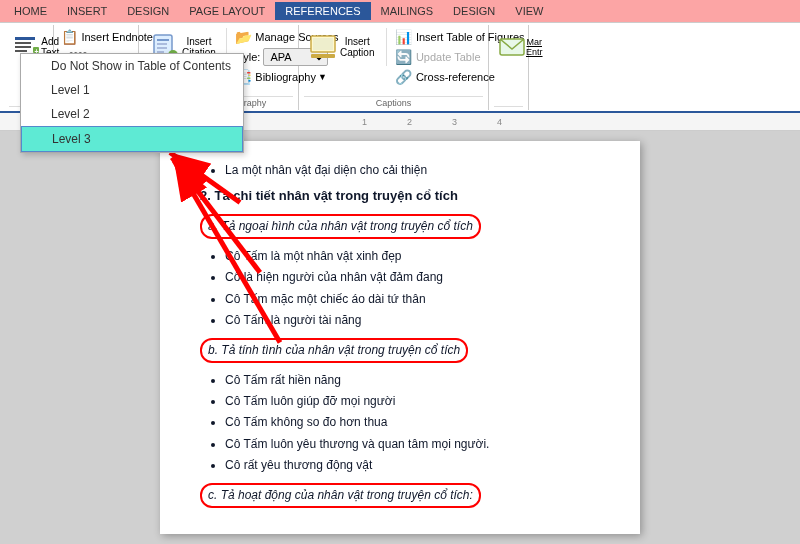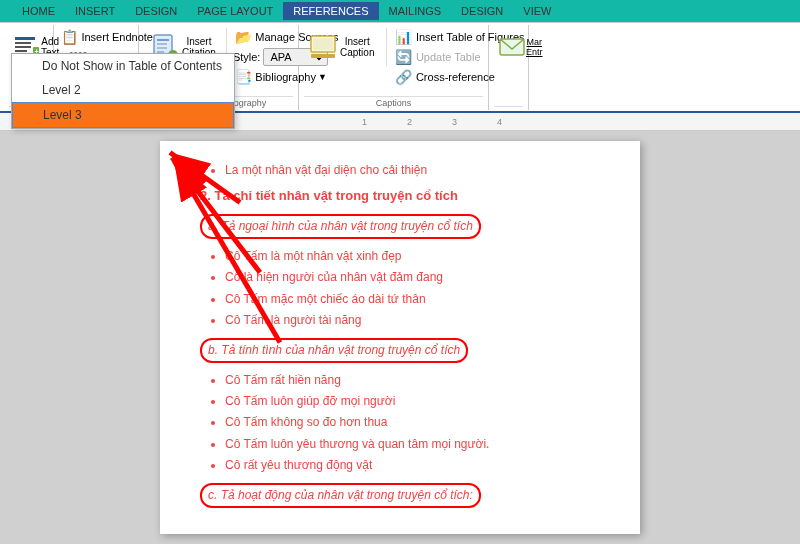--- a/index.html
+++ b/index.html
@@ -1,64 +1,64 @@
 <!DOCTYPE html>
 <html><head>
   <meta charset="utf-8">
   <style>
     * { margin: 0; padding: 0; box-sizing: border-box; }
     body { font-family: 'Segoe UI', Arial, sans-serif; font-size: 12px; background: #fff; width: 800px; height: 544px; overflow: hidden; }
 
     
     .menu-bar {
       display: flex;
-      background: #14b8a6;
+      background: #fca5a5;
       border-bottom: 1px solid #ccc;
-      padding: 2px 12px;
+      padding: 2px 4px;
     }
     .menu-item {
       padding: 3px 10px;
       font-size: 11px;
       cursor: pointer;
       color: #333;
     }
     .menu-item.active { color: #fff; background: #2b579a; }
     .style-select {
       font-size: 11px;
       border: 1px solid #aaa;
       border-radius: 2px;
       padding: 1px 2px;
       width: 65px;
     }
 
     
     .dropdown-menu {
       position: absolute;
       top: 30px;
-      left: 11px;
+      left: 20px;
       background: #fff;
       border: 1px solid #aaa;
       box-shadow: 2px 2px 6px rgba(0,0,0,0.2);
       z-index: 100;
       min-width: 220px;
     }
     .dropdown-item {
       padding: 5px 12px;
       font-size: 12px;
       cursor: pointer;
       display: flex;
       align-items: center;
       color: #333;
     }
     .dropdown-item:not(.checked)::before {
       content: '';
       margin-right: 18px;
     }
     .dropdown-item.highlighted {
-      background: #f97316;
+      background: #5eead4;
       border: 1px solid #5588cc;
     }
 
     
     .ruler {
       height: 18px;
       background: #f5f5f5;
       border-bottom: 1px solid #ccc;
       display: flex;
       align-items: center;
@@ -84,21 +84,21 @@
       padding: 10px;
       height: calc(544px - 90px - 22px - 18px);
       overflow: hidden;
     }
     .doc-page {
       background: #fff;
       width: 480px;
       padding: 20px 40px;
       box-shadow: 2px 2px 8px rgba(0,0,0,0.3);
       font-size: 12px;
-      color: #ef4444;
+      color: #0f172a;
       line-height: 1.6;
       position: relative;
     }
 
     .doc-bullet-list { list-style: disc; padding-left: 25px; }
     .doc-bullet-list li { margin-bottom: 2px; }
 
     .doc-heading2 { font-weight: bold; font-size: 13px; margin: 6px 0 4px 0; }
     .doc-italic-circle {
       font-style: italic;
@@ -329,20 +329,23 @@
         <div class="group-label-bottom"></div>
       </div>
 
     </div>
 
     <div class="dropdown-menu">
       <div class="dropdown-item">
         <span>Do Not Show in Table of Contents</span>
       </div>
       <div class="dropdown-item">
+        <span>Level 1</span>
+      </div>
+      <div class="dropdown-item">
         <span>Level 2</span>
       </div>
       <div class="dropdown-item highlighted">
         <span>Level 3</span>
       </div>
     </div>
   </div>
 
   <div class="ruler">
     <div class="ruler-content">

